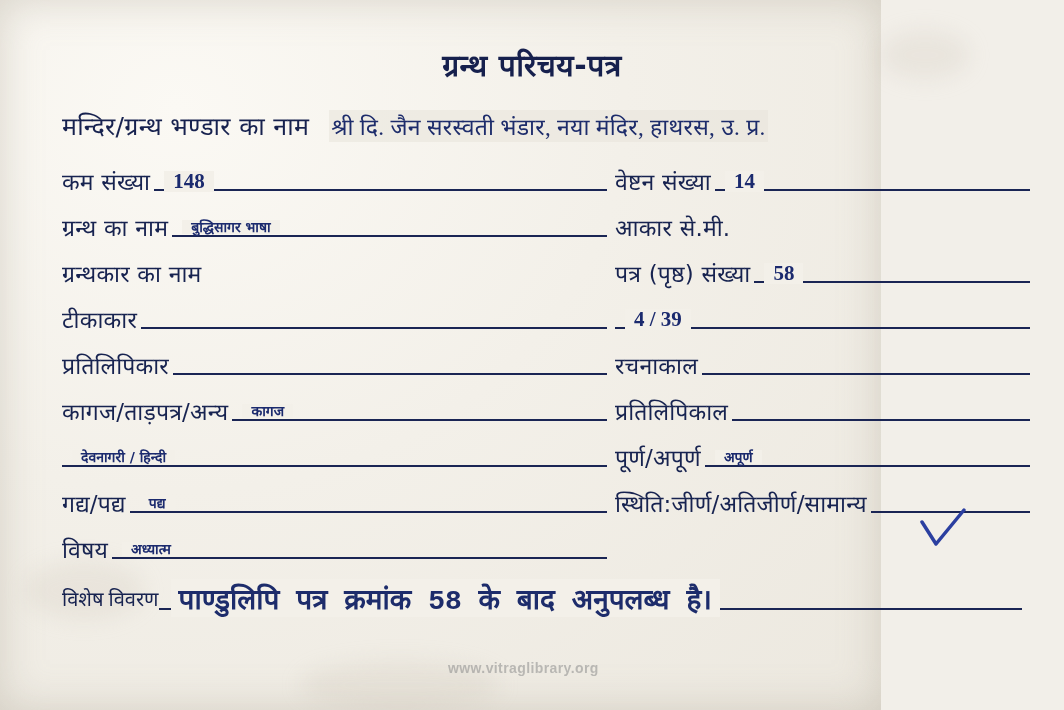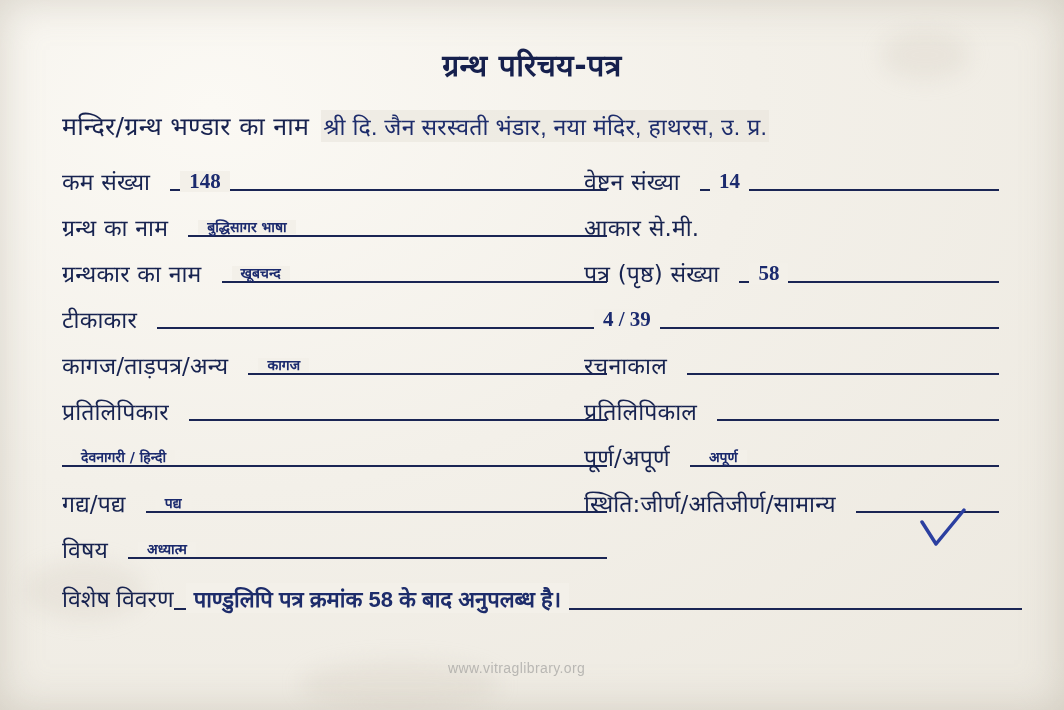--- a/index.html
+++ b/index.html
@@ -8,21 +8,21 @@
   }
   body {
     width: 1064px;
     height: 710px;
     background: #f2efe9;
     font-family: "Liberation Serif", "DejaVu Serif", serif;
     overflow: hidden;
   }
   #sheet {
     position: relative;
-    width: 1064px;
+    width: 881px;
     height: 710px;
     background:
       radial-gradient(ellipse at 20% 15%, #fbf9f4 0%, #f3f0e9 45%, #ece8df 100%);
     box-sizing: border-box;
   }
   
   .blotch {
     position: absolute;
     border-radius: 50%;
     background: rgba(203,196,180,0.22);
@@ -52,51 +52,51 @@
 
   
   #headerrow {
     position: absolute;
     top: 108px;
     left: 62px;
     width: 960px;
     display: flex;
     align-items: baseline;
     white-space: nowrap;
+    gap: 8px;
   }
   #headerrow .lbl {
     font-size: 25px;
     color: #17224f;
     font-family: "DejaVu Sans", "Liberation Sans", sans-serif;
     letter-spacing: 0.3px;
   }
   #headerrow .val {
     font-size: 23px;
     color: #1d2c6b;
-    font-family: Liberation Sans, sans-serif;
+    font-family: Liberation Serif, serif;
     margin-left: 12px;
     letter-spacing: 0.3px;
     background: rgba(232,228,218,0.55);
     padding: 0 2px;
   }
 
   
   .col {
     position: absolute;
   }
   #colLeft { left: 62px; top: 158px; width: 545px; }
-  #colRight { left: 584px; top: 158px; width: 415px; }
+  #colRight { left: 615px; top: 158px; width: 415px; }
 
   .field {
     position: relative;
     height: 46px;
     display: flex;
     align-items: center;
     white-space: nowrap;
-    gap: 16px;
   }
   .field .label {
     font-size: 23px;
     color: #172350;
     font-family: "DejaVu Sans", "Liberation Sans", sans-serif;
     letter-spacing: 0.2px;
     flex: 0 0 auto;
     z-index: 2;
     background: transparent;
     padding-right: 4px;
@@ -146,45 +146,45 @@
   #bottomrow {
     position: absolute;
     left: 62px;
     top: 578px;
     width: 960px;
     display: flex;
     align-items: center;
     white-space: nowrap;
   }
   #bottomrow .label {
-    font-size: 23px;
+    font-size: 20px;
     color: #172350;
-    font-family: Liberation Sans, sans-serif;
+    font-family: Liberation Serif, serif;
   }
   #bottomrow .fill {
     position: relative;
     flex: 1 1 auto;
     height: 40px;
     display: flex;
     align-items: center;
   }
   #bottomrow .fill::after {
     content: "";
     position: absolute;
     left: 0; right: 0; bottom: 8px;
     height: 2px;
     background: #1a2554;
   }
   #bottomrow .value {
     position: relative;
     z-index: 3;
-    font-size: 22px;
+    font-size: 28px;
     font-weight: bold;
     color: #1d2c6b;
-    font-family: Liberation Sans, sans-serif;
+    font-family: Liberation Mono, monospace;
     background: #f3f0e9;
     padding: 0 8px;
     margin-left: 12px;
   }
 
   
   #checkmark {
     position: absolute;
     left: 920px;
     top: 508px;
@@ -195,20 +195,21 @@
   }
 
   #watermark {
     position: absolute;
     left: 448px;
     top: 660px;
     font-size: 14px;
     color: rgba(140,140,140,0.55);
     font-family: "Liberation Sans", sans-serif;
     letter-spacing: 0.4px;
+    font-weight: bold;
   }
 </style>
 </head>
 <body>
 
 <div id="sheet">
 
   <div class="blotch" style="left:24px; top:560px; width:120px; height:60px;"></div>
   <div class="blotch" style="left:880px; top:30px; width:90px; height:50px;"></div>
   <div class="blotch" style="left:300px; top:660px; width:200px; height:50px;"></div>
@@ -232,43 +233,40 @@
 
     <div class="field">
       <span class="label">ग्रन्थ का नाम</span>
       <span class="fill">
         <span class="value">बुद्धिसागर भाषा</span>
       </span>
     </div>
 
     <div class="field">
       <span class="label">ग्रन्थकार का नाम</span>
-      <span class="fill">
-        <span class="value">खूबचन्द</span>
-      </span>
     </div>
 
     <div class="field">
       <span class="label">टीकाकार</span>
       <span class="fill">
         <span class="value blank" style="padding: 0px; margin: 0px; background: transparent;"></span>
       </span>
     </div>
 
     <div class="field">
+      <span class="label">प्रतिलिपिकार</span>
+      <span class="fill">
+        <span class="value blank" style="padding: 0px; margin: 0px; background: transparent;"></span>
+      </span>
+    </div>
+
+    <div class="field">
       <span class="label">कागज/ताड़पत्र/अन्य</span>
       <span class="fill">
         <span class="value">कागज</span>
-      </span>
-    </div>
-
-    <div class="field">
-      <span class="label">प्रतिलिपिकार</span>
-      <span class="fill">
-        <span class="value blank" style="padding: 0px; margin: 0px; background: transparent;"></span>
       </span>
     </div>
 
     <div class="field">
       <span class="fill">
         <span class="value">देवनागरी / हिन्दी</span>
       </span>
     </div>
 
     <div class="field">

